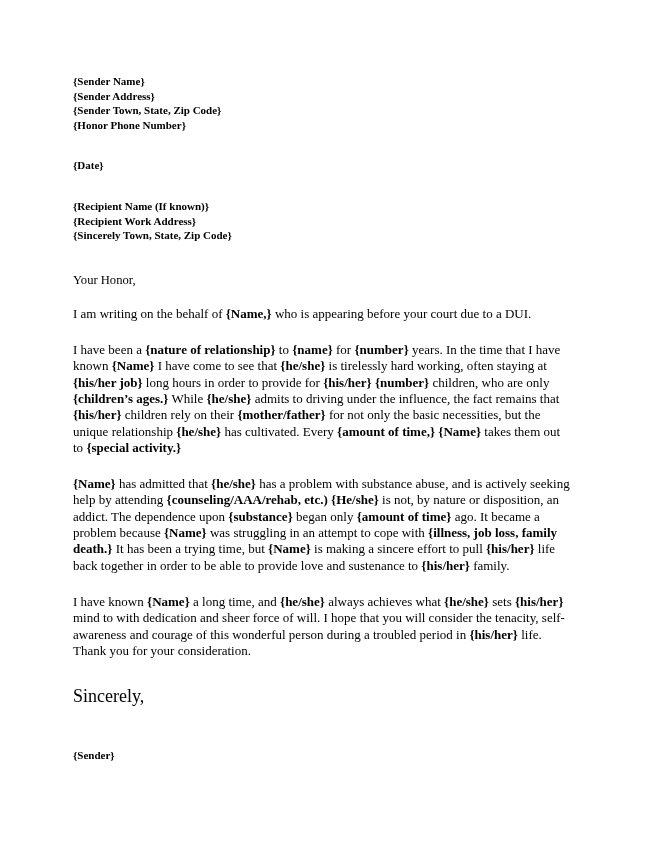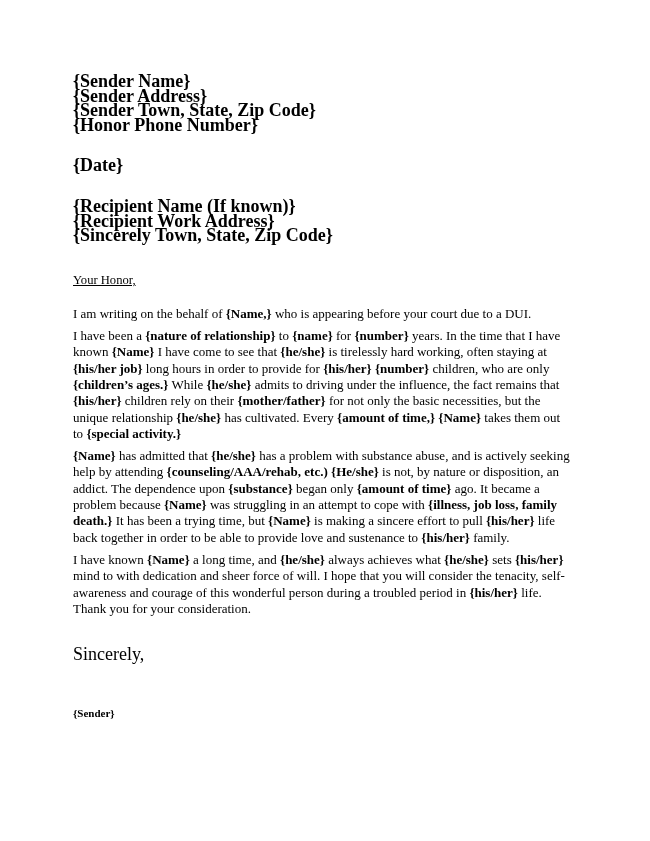--- a/index.html
+++ b/index.html
@@ -17,46 +17,45 @@
     font-family: "Liberation Serif", "DejaVu Serif", serif;
     color: #000000;
   }
   .doc-body {
     position: absolute;
     left: 73px;
     top: 74px;
     width: 497px;
   }
   .block {
-    font-size: 18px;
+    font-size: 11px;
     line-height: 14.6px;
     font-family: Liberation Serif, serif;
   }
   .addr-line {
     font-weight: bold;
     white-space: nowrap;
   }
   .gap-md { height: 18px; }
   .gap-lg { height: 26px; }
   .gap-xl { height: 30px; }
   .gap-sig { height: 44px; }
 
   .salutation {
     font-size: 12.6px;
     line-height: 15px;
-    text-decoration: underline;
   }
   p.para {
     margin: 0;
     font-size: 13px;
     line-height: 16.3px;
     text-align: left;
   }
   p.para + p.para {
-    margin-top: 6px;
+    margin-top: 20px;
   }
   .ph {
     font-weight: bold;
   }
   .closing {
     font-size: 18px;
     line-height: 15px;
   }
   .signature {
     font-size: 11px;

